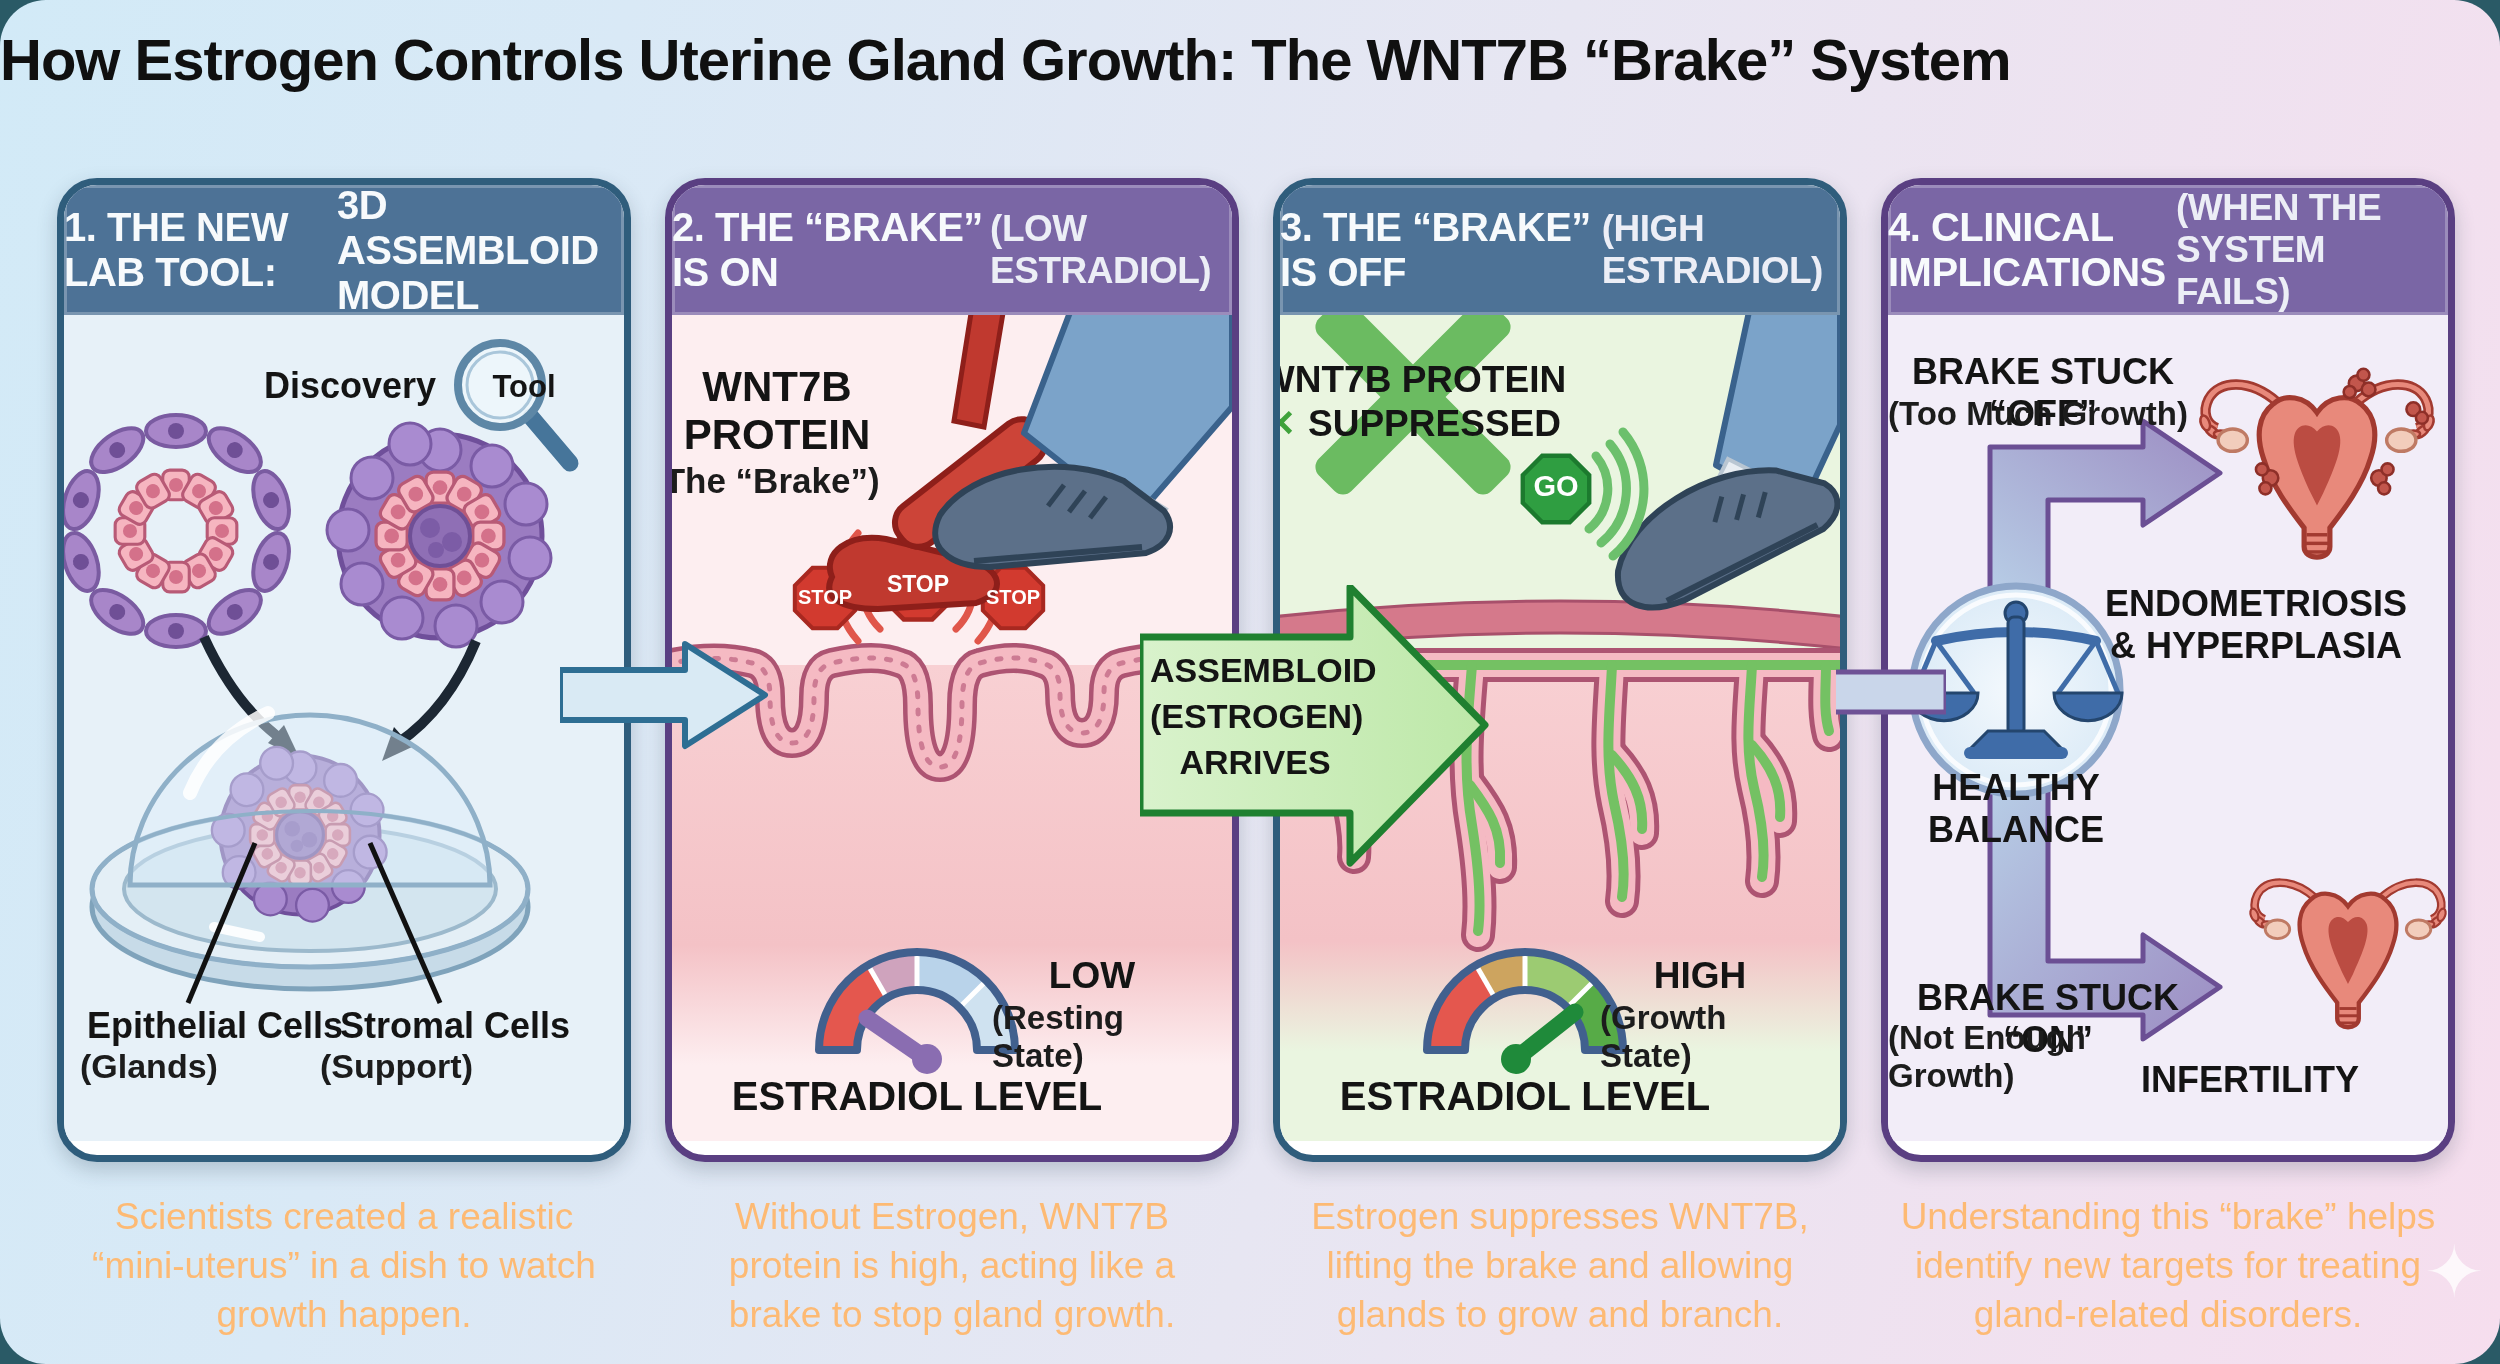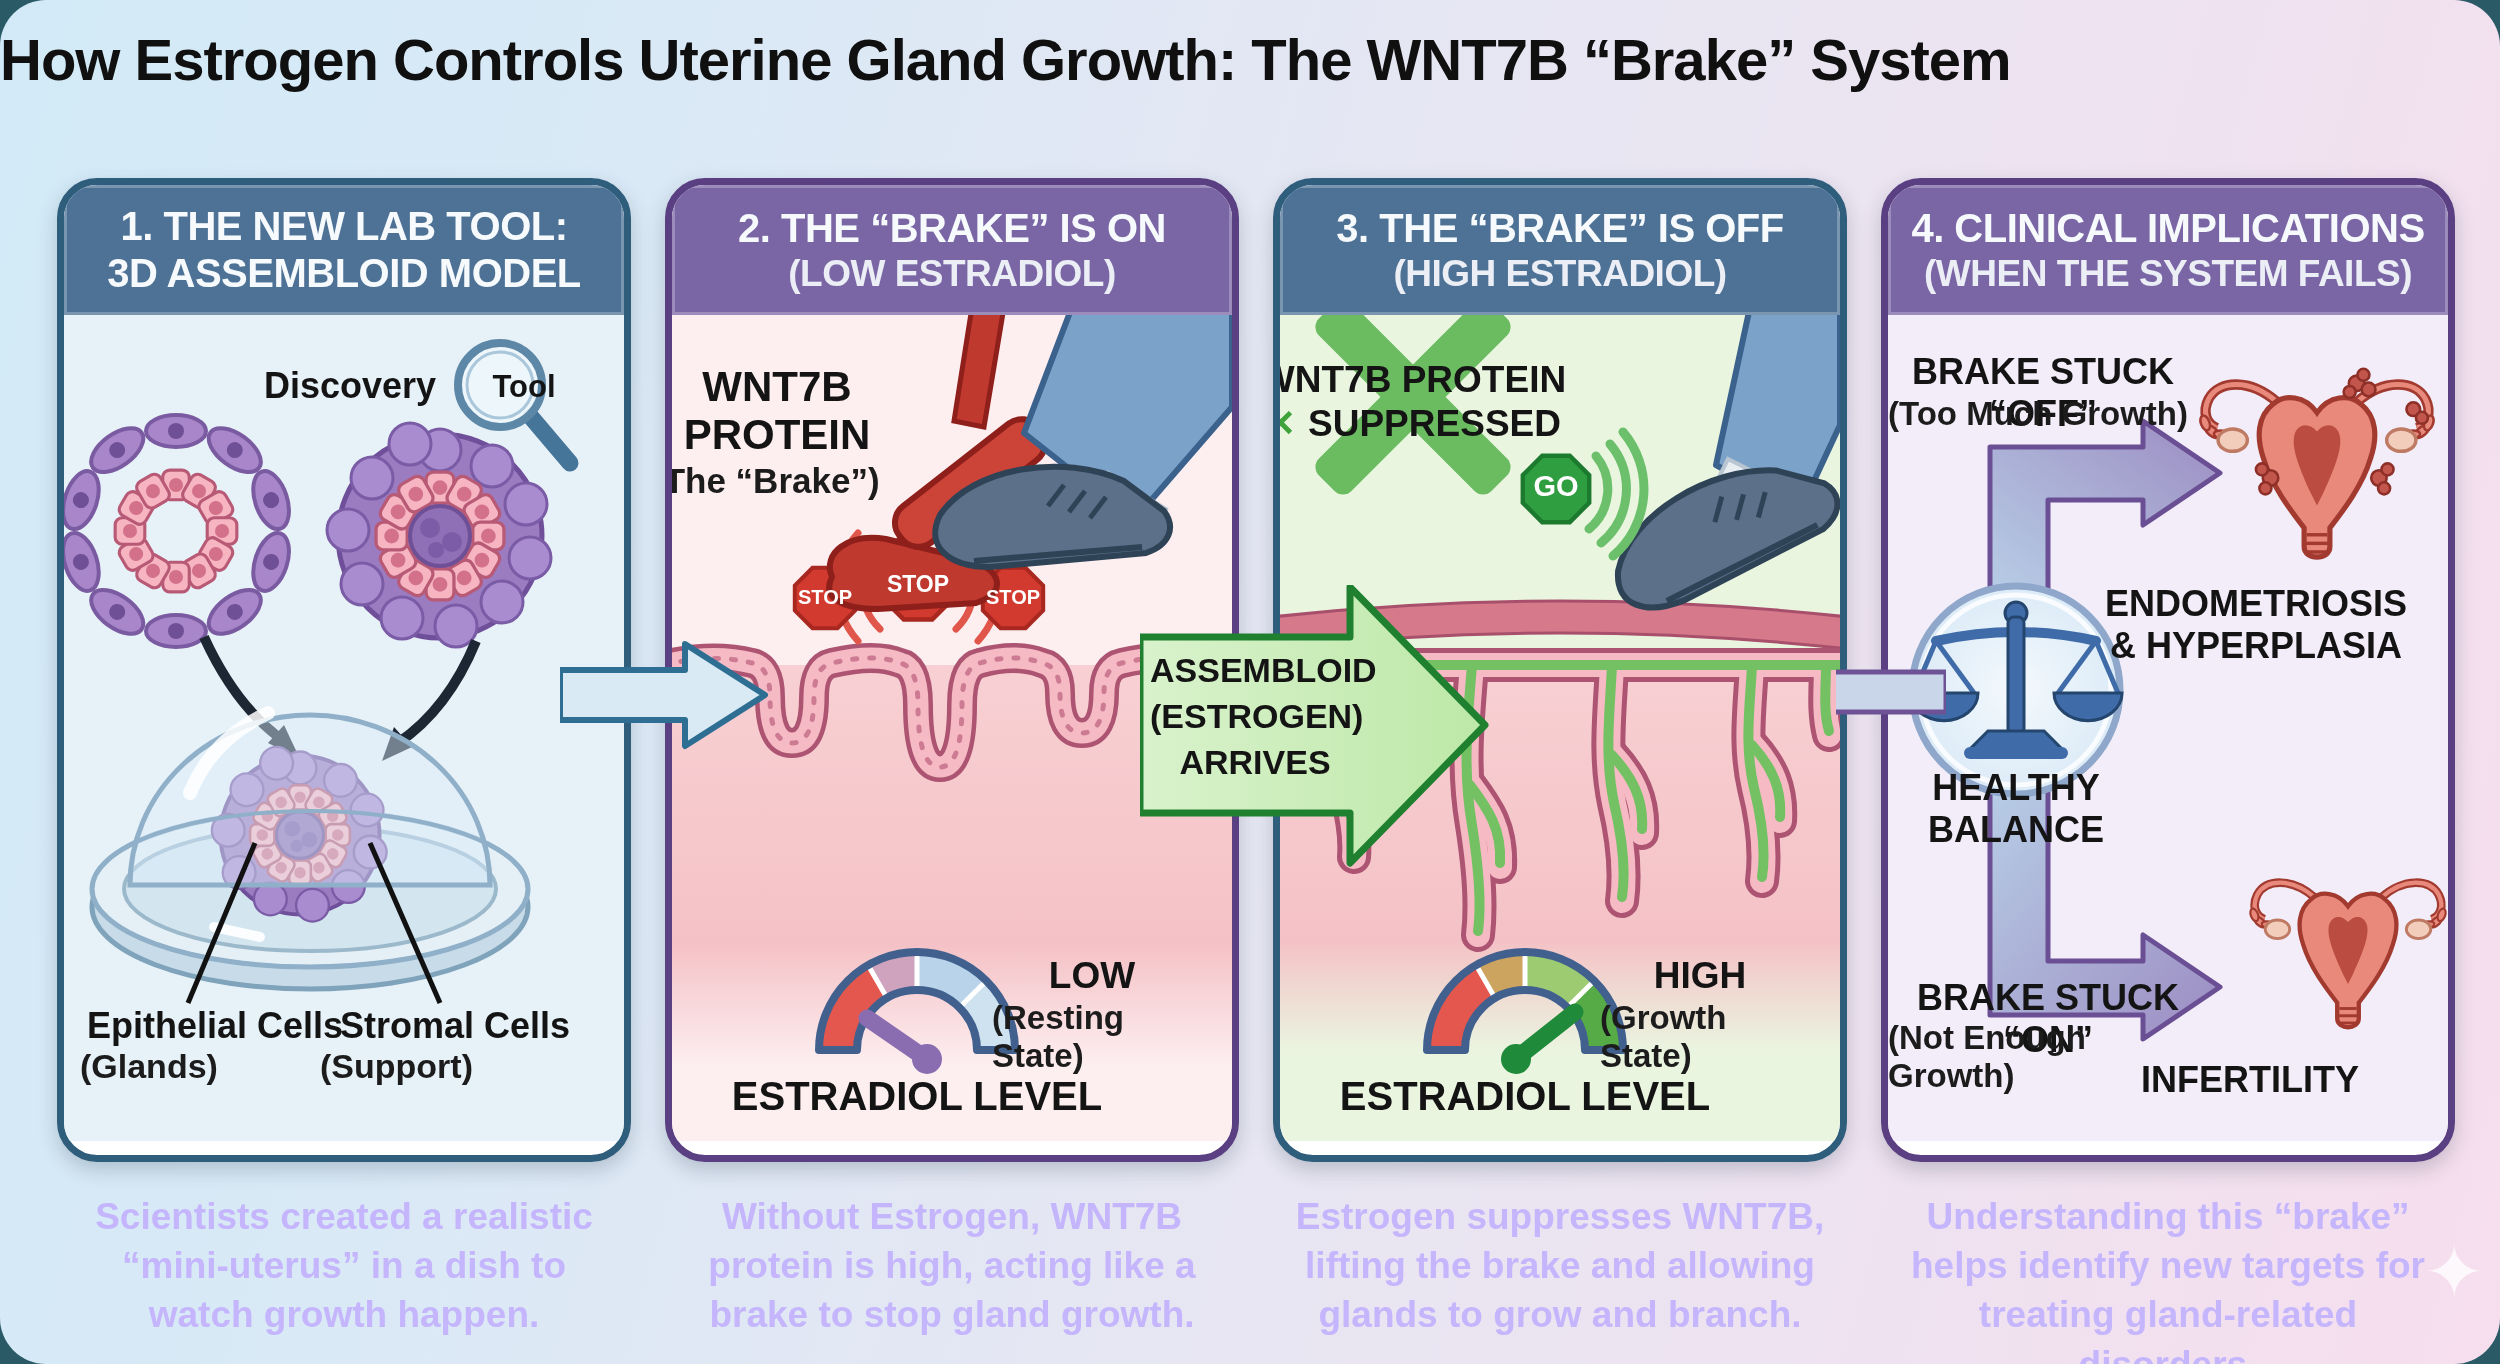--- a/index.html
+++ b/index.html
@@ -19,39 +19,39 @@
   }
   .panel{
     position:absolute;top:178px;width:574px;height:984px;
     border-radius:40px;overflow:hidden;box-sizing:border-box;
     box-shadow:0 8px 20px rgba(30,50,70,.22);
     background:#fff;
   }
   .panel.blue{border:7px solid #2f5d7c}
   .panel.purple{border:7px solid #5a3f82}
   .panel-header{
-    height:130px;display:flex;flex-direction:column;justify-content:center;
+    height:130px;display:flex;flex-direction:row;justify-content:center;
     align-items:center;gap:2px;box-shadow:inset 0 0 0 3px rgba(255,255,255,.25);
   }
   .panel.blue .panel-header{background:#4d7296}
   .panel.purple .panel-header{background:#7a66a5}
   .h1{font-size:40px;font-weight:800;color:#f7fafc;letter-spacing:-.5px}
   .h2{font-size:37px;font-weight:700;color:#eceef6;letter-spacing:-.5px}
   .panel-body{position:relative;height:826px}
   .panel-body>svg{position:absolute;left:0;top:0}
   .p1body{background:#e7f1f8}
   .p2body{background:#fdeef0}
   .p3body{background:#eaf5e0}
   .p4body{background:#f2edf8}
   .abs{position:absolute}
   .lbl{font-weight:800;color:#141414;text-align:center;line-height:1.16}
   .sub{font-weight:600;color:#1c1c1c;text-align:left;line-height:1.16}
   .caption{
     position:absolute;top:1192px;width:540px;text-align:center;
-    font-size:37px;line-height:1.33;font-weight:700;color:#c4b5fd;
+    font-size:37px;line-height:1.33;font-weight:400;color:#fdba74;
   }
   .signtext{position:absolute;color:#fff;font-weight:800;text-align:center}
   .overlaysvg{position:absolute}
   .sparkle{position:absolute;color:rgba(255,255,255,.78);font-size:72px}
 </style>
 </head>
 <body>
 
 <div class="canvas"></div>
 

